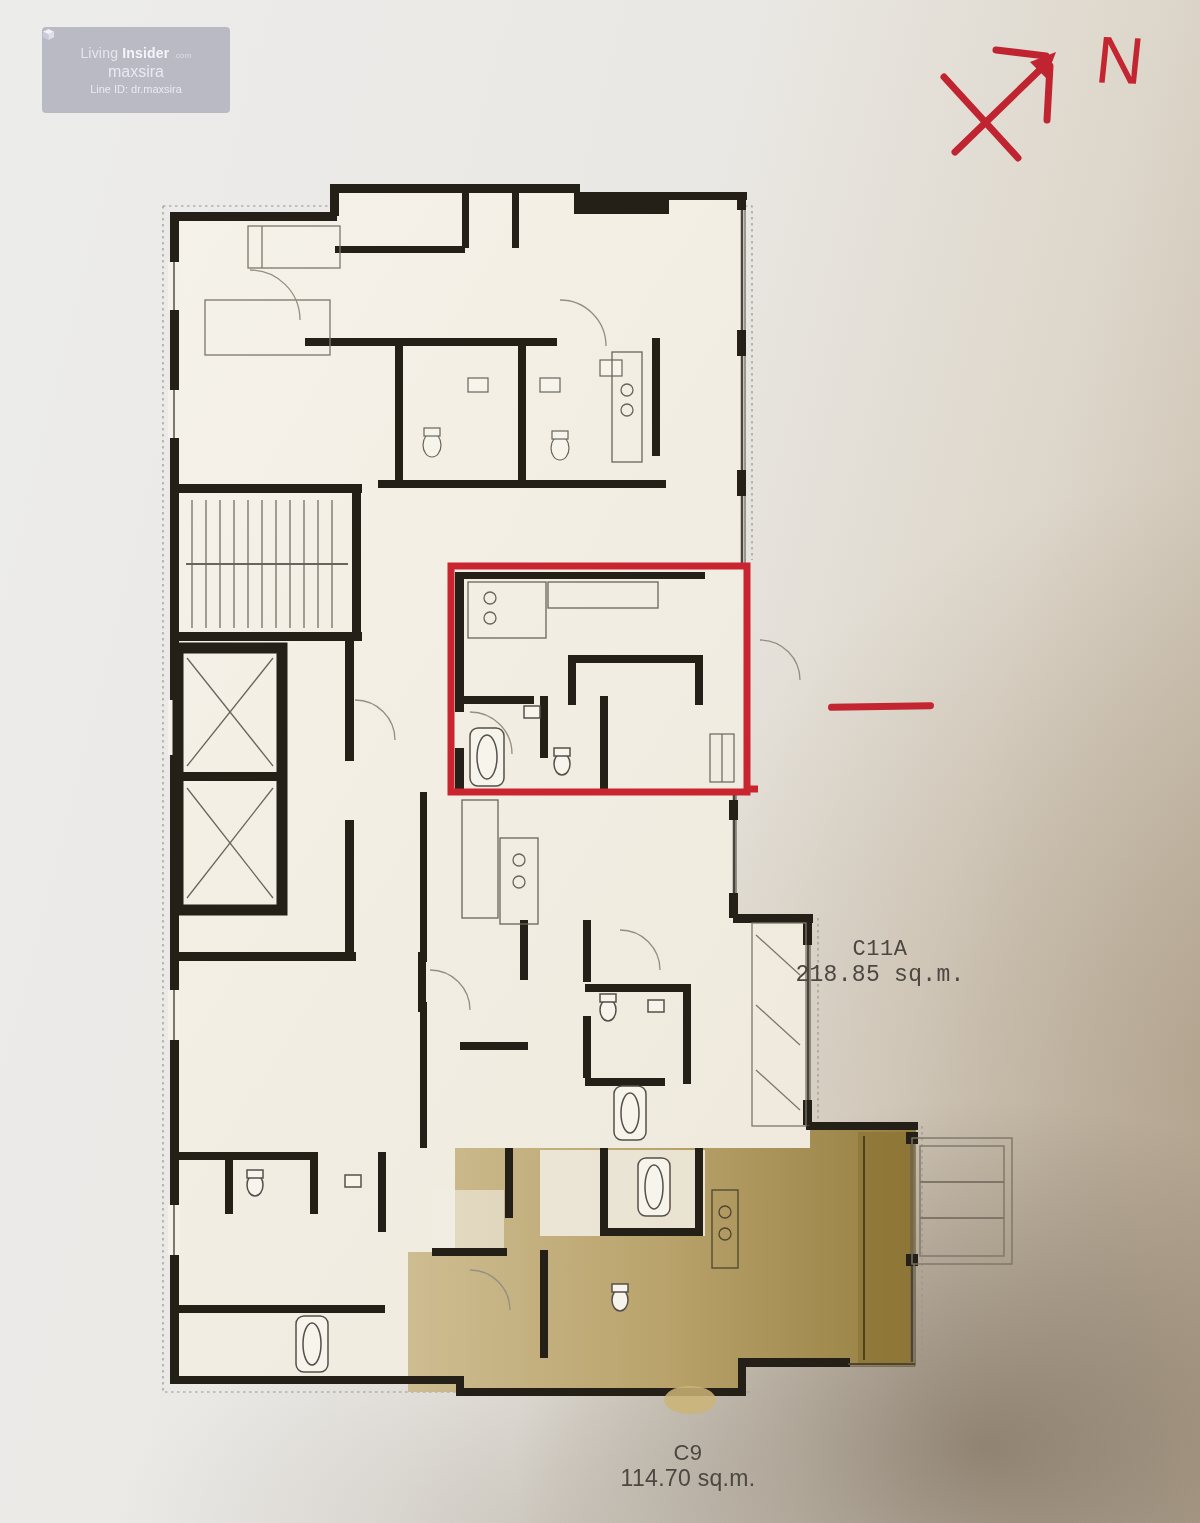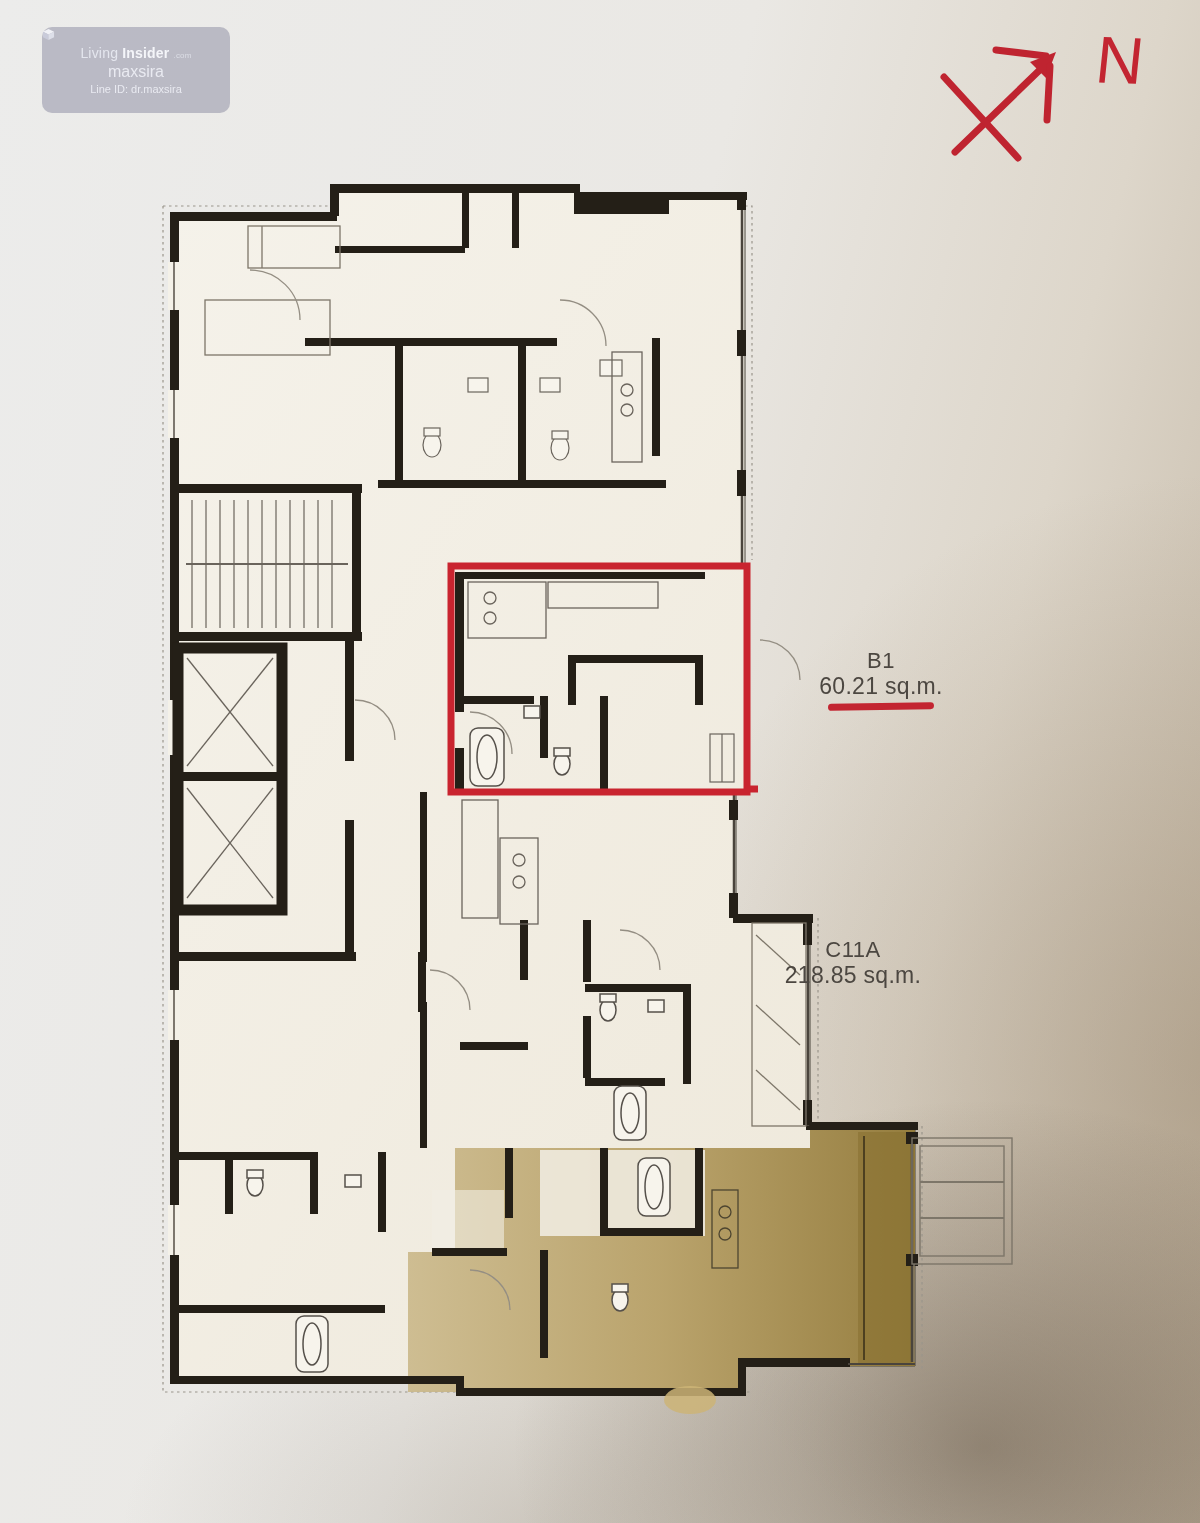--- a/index.html
+++ b/index.html
@@ -21,21 +21,21 @@
       radial-gradient(900px 900px at 103% 70%, rgba(151,132,106,.45), rgba(151,132,106,0) 66%),
       radial-gradient(700px 420px at 45% 101%, rgba(128,117,102,.25), rgba(128,117,102,0) 60%),
       linear-gradient(104deg,#ececeb 0%,#eae8e4 48%,#ddd6ca 74%,#c0b3a0 100%);
   }
   svg{position:absolute;left:0;top:0;}
 
   
   .watermark{
     position:absolute;left:42px;top:27px;width:188px;height:86px;
     background:rgba(146,146,166,.55);
-    border-radius:10px;
+    border-radius:4px;
     display:flex;flex-direction:column;align-items:center;justify-content:center;
     color:#eceef4;gap:2px;
   }
   .wm-brand{display:flex;align-items:baseline;gap:4px;font-size:14px;letter-spacing:.2px;color:#e4e6ee;}
   .wm-brand .bold{font-weight:700;color:#f4f5f9;}
   .wm-brand .tld{font-size:8px;opacity:.8;}
   .wm-user{font-size:16px;color:#e9eaf1;}
   .wm-line{font-size:11px;color:#e9eaf1;}
   .wm-cube{width:13px;height:13px;display:inline-block;transform:translateY(1px);}
 
@@ -46,21 +46,21 @@
     transform:skewX(-4deg) rotate(2deg);
     font-weight:400;
   }
 
   
   .unit-label{position:absolute;width:170px;text-align:center;color:var(--label);}
   .unit-name{font-size:22px;letter-spacing:.5px;line-height:24px;}
   .unit-area{font-size:23px;letter-spacing:.3px;line-height:27px;}
   .lbl-jph {left:801px; top:360px;}
   .lbl-b1  {left:796px; top:649px;}
-  .lbl-c11a{left:768px; top:938px;}
+  .lbl-c11a{left:795px; top:938px;font-family:Liberation Mono, monospace;}
   .lbl-c4  {left:27px;  top:1178px; opacity:.48; filter:blur(.4px);}
   .lbl-c9  {left:603px; top:1441px;}
   .red-underline{
     position:absolute;left:828px;top:703px;width:106px;height:7px;
     background:var(--annotation-red);border-radius:4px;transform:rotate(-1deg);
   }
 </style>
 </head>
 <body>
 
@@ -379,26 +379,26 @@
         <span class="bold">Insider</span>
         <span class="tld">.com</span>
     </div>
     <div class="wm-user">maxsira</div>
     <div class="wm-line">Line ID: dr.maxsira</div>
   </div>
 
   <div class="compass-n">N</div>
 
 
-  <div class="unit-label lbl-b1">
-    <div class="unit-name">B1</div>
-    <div class="unit-area">60.21 sq.m.</div>
-  </div>
   <div class="red-underline"></div>
 
   <div class="unit-label lbl-c11a">
     <div class="unit-name">C11A</div>
     <div class="unit-area">218.85 sq.m.</div>
   </div>
 
 
+  <div class="unit-label lbl-c9">
+    <div class="unit-name">C9</div>
+    <div class="unit-area">114.70 sq.m.</div>
+  </div>
 
 </div>
 
 </body></html>

